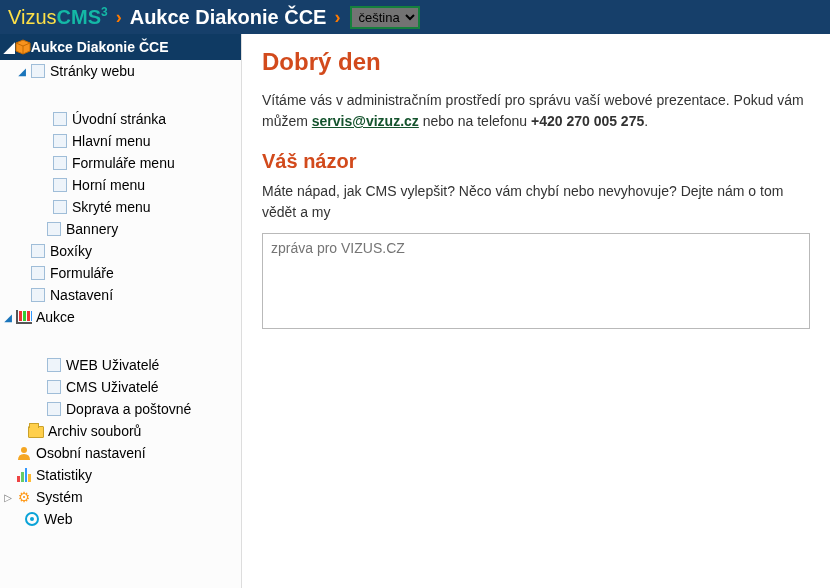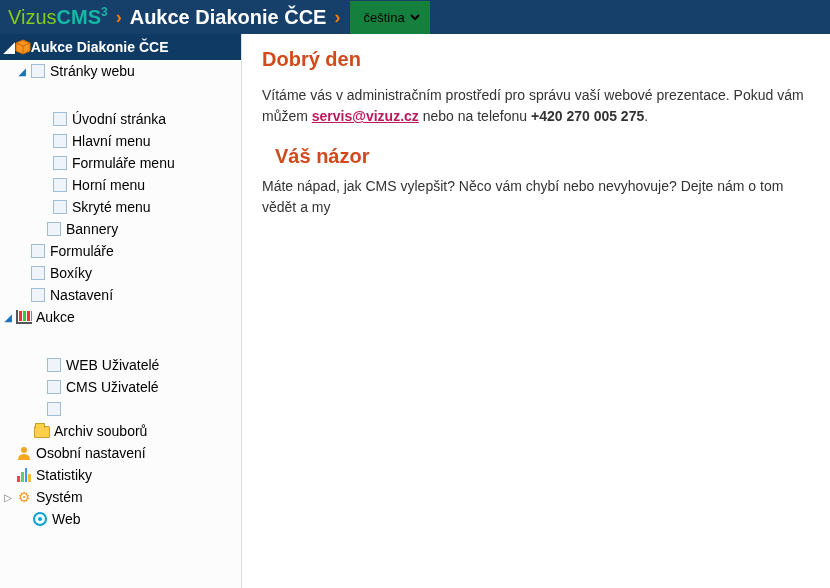--- a/index.html
+++ b/index.html
@@ -1,25 +1,25 @@
 <!DOCTYPE html>
 <html><head>
   <meta charset="utf-8">
   <style>
     * { box-sizing: border-box; margin: 0; padding: 0; }
     body { font-family: "Segoe UI", Tahoma, sans-serif; font-size: 14px; color: #333; background: #fff; }
 
     
     .topbar { background: #163f6a; height: 34px; display: flex; align-items: center; padding: 0 8px; }
-    .topbar .brand1 { color: #84cc16; font-size: 20px; }
+    .topbar .brand1 { color: #fde047; font-size: 20px; }
     .topbar .brand2 { color: #14b8a6; font-size: 20px; font-weight: bold; }
     .topbar .brand2 sup { font-size: 12px; }
     .topbar .chev { color: #ff7a00; font-size: 18px; padding: 0 8px; font-weight: bold; }
     .topbar .crumb { color: #fff; font-size: 20px; font-weight: 600; }
-    .topbar select { margin-left: 2px; font-size: 13px; background:#15803d; border:7px solid #15803d; padding:1px 2px; }
+    .topbar select { margin-left: 2px; font-size: 13px; background:#737373; border:2px solid #15803d; padding:1px 2px; }
 
     
     .wrap { display: flex; height: calc(588px - 34px); }
     .sidebar { width: 242px; background: #fcfcfc; border-right: 1px solid #ddd; overflow: hidden; }
     .main { flex: 1; padding: 14px 20px; }
 
     
     .band { background: #0f3a63; color: #fff; font-weight: bold; font-size: 14px; display: flex; align-items: center; height: 26px; padding-left: 4px; }
 
     
@@ -47,24 +47,24 @@
     .ic-bars span { width:3px; }
     .ic-bars span:nth-child(1){height:6px;background:#e44;}
     .ic-bars span:nth-child(2){height:10px;background:#6c6;}
     .ic-bars span:nth-child(3){height:14px;background:#39f;}
     .ic-bars span:nth-child(4){height:8px;background:#fb3;}
     .ic-gear { color:#ff9a1a; font-size:14px; line-height:1; }
     .ic-target { width:14px; height:14px; border-radius:50%; border:2px solid #0aa3d8; display:flex; align-items:center; justify-content:center; }
     .ic-target::after { content:""; width:4px; height:4px; background:#0aa3d8; border-radius:50%; }
 
     
-    .main h1 { color: #d24a1c; font-size: 20px; font-weight: 600; margin-bottom: 14px; }
-    .main h2 { color: #d24a1c; font-size: 20px; font-weight: 600; margin: 18px 13px 8px; }
+    .main h1 { color: #d24a1c; font-size: 24px; font-weight: 600; margin-bottom: 14px; }
+    .main h2 { color: #d24a1c; font-size: 20px; font-weight: 600; margin: 18px 0 8px; }
     .main p { font-size: 14px; line-height: 1.5; }
-    .main a.mail { color: #be185d; font-weight: bold; text-decoration: underline; }
+    .main a.mail { color: #14532d; font-weight: bold; text-decoration: underline; }
     .main .phone { font-weight: bold; }
     textarea.msg { width: 100%; height: 96px; border: 1px solid #b9b9b9; padding: 6px 8px; font-family: inherit; font-size: 14px; color:#888; margin-top: 10px; resize:none; }
 
     
     .pl0 > li.node { padding-left: 2px; }
     .pl1 > li.node { padding-left: 2px; }
 
   </style>
 </head>
 <body>
@@ -147,34 +147,34 @@
         <span class="ico">
             <span class="ic-pageb"></span>
           </span>
         <span class="lbl">Bannery</span>
       </li>
       <li class="node" style="padding-left:16px">
         <span class="tw"></span>
         <span class="ico">
             <span class="ic-pageb"></span>
           </span>
+        <span class="lbl">Boxíky</span>
+      </li>
+      <li class="node" style="padding-left:16px">
+        <span class="tw"></span>
+        <span class="ico">
+            <span class="ic-pageb"></span>
+          </span>
         <span class="lbl">Formuláře</span>
       </li>
       <li class="node" style="padding-left:16px">
         <span class="tw"></span>
         <span class="ico">
             <span class="ic-pageb"></span>
           </span>
-        <span class="lbl">Boxíky</span>
-      </li>
-      <li class="node" style="padding-left:16px">
-        <span class="tw"></span>
-        <span class="ico">
-            <span class="ic-pageb"></span>
-          </span>
         <span class="lbl">Nastavení</span>
       </li>
 
       <li class="node" style="padding-left:2px">
         <span class="tw">◢</span>
         <span class="ico">
             <span class="ic-chart"></span>
           </span>
         <span class="lbl">Aukce</span>
       </li>
@@ -191,24 +191,25 @@
           <span class="ico">
               <span class="ic-pageb"></span>
             </span>
           <span class="lbl">CMS Uživatelé</span>
         </li>
         <li class="node">
           <span class="tw"></span>
           <span class="ico">
               <span class="ic-pageb"></span>
             </span>
+          <span class="lbl">Doprava a poštovné</span>
         </li>
       </ul>
 
-      <li class="node" style="padding-left:20px">
+      <li class="node" style="padding-left:14px">
         <span class="tw"></span>
         <span class="ico">
             <span class="ic-folder"></span>
           </span>
         <span class="lbl">Archiv souborů</span>
       </li>
       <li class="node" style="padding-left:2px">
         <span class="tw"></span>
         <span class="ico ic-user">
           <svg width="14" height="14" viewBox="0 0 14 14">
@@ -228,33 +229,34 @@
               <span></span>
             </span>
           </span>
         <span class="lbl">Statistiky</span>
       </li>
       <li class="node" style="padding-left:2px">
         <span class="tw gr">▷</span>
         <span class="ico ic-gear">⚙</span>
         <span class="lbl">Systém</span>
       </li>
-      <li class="node" style="padding-left:18px">
+      <li class="node" style="padding-left:10px">
         <span class="tw"></span>
         <span class="ico">
             <span class="ic-target"></span>
           </span>
         <span class="lbl">Web</span>
       </li>
     </ul>
   </div>
 
   <div class="main">
     <h1>Dobrý den</h1>
     <p>
       <span>Vítáme vás v administračním prostředí pro správu vaší webové prezentace. Pokud vám můžem</span>
       <a href="#" class="mail">servis@vizuz.cz</a><span> nebo na telefonu </span><span class="phone">+420 270 005 275</span><span>.</span>
     </p>
     <h2>Váš názor</h2>
     <p>Máte nápad, jak CMS vylepšit? Něco vám chybí nebo nevyhovuje? Dejte nám o tom vědět a my</p>
+    <textarea class="msg" placeholder="zpráva pro VIZUS.CZ" style=""></textarea>
   </div>
 
 </div>
 
 </body></html>

